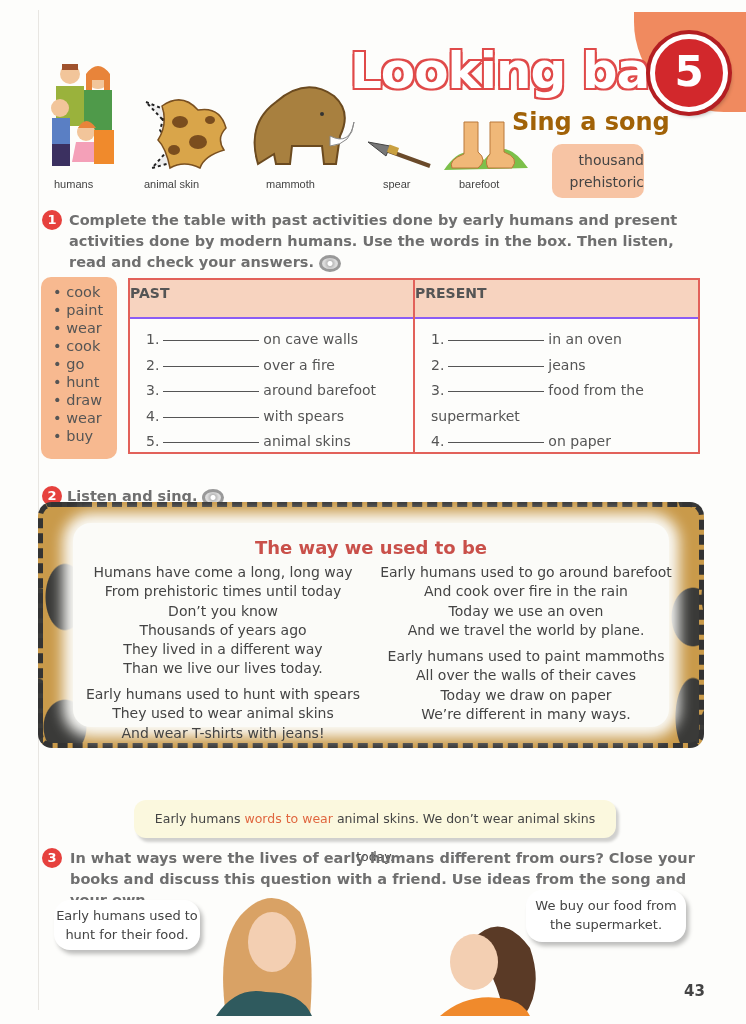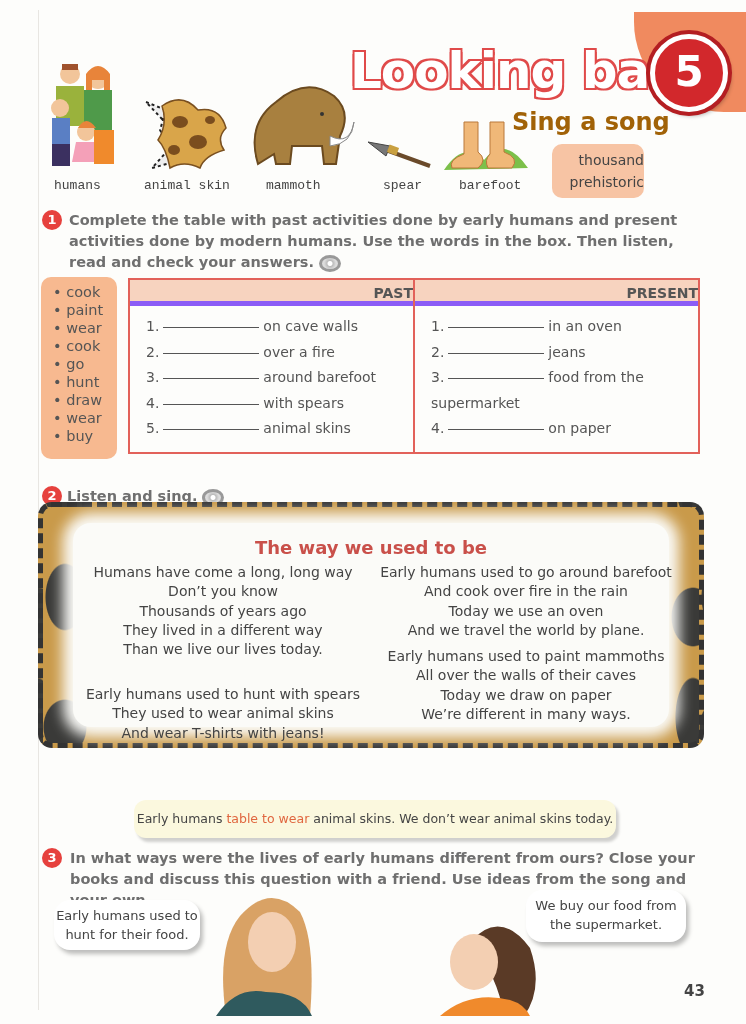--- a/index.html
+++ b/index.html
@@ -5,32 +5,32 @@
   * { box-sizing: border-box; margin: 0; padding: 0; }
   html, body { width: 746px; height: 1024px; background: #fdfdfb; overflow: hidden; }
   body { position: relative; font-family: "DejaVu Sans", sans-serif; color: #444; }
   .page-edge { position: absolute; left: 38px; top: 10px; width: 1px; height: 1000px; background: #e8e6e2; }
   .corner { position: absolute; right: 0; top: 12px; width: 112px; height: 100px; background: #f08a5f; border-bottom-left-radius: 90px; }
   .title { position: absolute; left: 350px; top: 42px; font-family: "DejaVu Sans", sans-serif; font-weight: bold; font-size: 50px; color: #fff; letter-spacing: -1px;
     -webkit-text-stroke: 3px #e04a4a; paint-order: stroke fill; text-shadow: 0 0 0 #e04a4a, 2px 2px 0 #e04a4a, -2px -2px 0 #e04a4a, 2px -2px 0 #e04a4a, -2px 2px 0 #e04a4a; }
   .unit-badge { position: absolute; left: 650px; top: 34px; width: 78px; height: 78px; border-radius: 50%; background: #d2282c; border: 5px solid #fff; box-shadow: 0 0 0 4px #b41e22, 3px 4px 4px rgba(0,0,0,.3); color: #fff; font-weight: bold; font-size: 42px; text-align: center; line-height: 66px; }
   .subtitle { position: absolute; left: 512px; top: 108px; font-weight: bold; font-size: 24px; color: #a16207; }
   .pic { position: absolute; top: 60px; }
-  .pic-label { position: absolute; top: 178px; font-size: 13px; color: #444; font-family: Liberation Mono, monospace; }
+  .pic-label { position: absolute; top: 178px; font-size: 11px; color: #444; font-family: Liberation Sans, sans-serif; }
   .word-box-top { position: absolute; left: 552px; top: 144px; width: 92px; height: 54px; background: #f7c4a4; border-radius: 10px; text-align: right; font-size: 14px; line-height: 22px; padding-top: 5px; color: #444; }
   .ex-num { display: inline-block; width: 20px; height: 20px; border-radius: 50%; background: #e6413d; color: #fff; font-weight: bold; font-size: 13px; text-align: center; line-height: 20px; vertical-align: top; }
   .instr { position: absolute; font-weight: bold; font-size: 14.5px; line-height: 21px; color: #6f6f6f; }
   .cd-icon { display: inline-block; width: 22px; height: 17px; border-radius: 50%; border: 3px solid #999; background: radial-gradient(circle, #fff 2px, #bbb 3px, #ddd 6px); vertical-align: middle; }
   .word-list { position: absolute; left: 41px; top: 277px; width: 76px; height: 182px; background: #f7b990; border-radius: 10px; padding: 6px 0 0 12px; }
   .word-list div { font-size: 14.5px; line-height: 18px; color: #555; }
   .word-list div::before { content: "• "; }
   .table { position: absolute; left: 128px; top: 278px; width: 572px; height: 176px; border: 2px solid #e2615a; display: flex; }
   .col { flex: 1; position: relative; }
   .col + .col { border-left: 2px solid #e2615a; }
-  .col-head { height: 26px; background: #f7d3bf; border-bottom: 5px solid #8b5cf6; text-align: right; font-weight: bold; font-size: 14px; line-height: 26px; color: #555; }
+  .col-head { height: 39px; background: #f7d3bf; border-bottom: 2px solid #8b5cf6; text-align: left; font-weight: bold; font-size: 14px; line-height: 26px; color: #555; }
   .row { font-size: 14px; line-height: 25.5px; color: #555; padding-left: 16px; }
   .row .blank { display: inline-block; width: 96px; border-bottom: 1.3px solid #555; margin: 0 4px 0 4px; vertical-align: 3px; }
   .song { position: absolute; left: 38px; top: 502px; width: 666px; height: 246px; border-radius: 14px; background: #c99a4a;
     background-image: radial-gradient(ellipse 20px 34px at 22px 90px, #3a3a38 95%, transparent 100%), radial-gradient(ellipse 22px 30px at 650px 110px, #3a3a38 95%, transparent 100%), radial-gradient(ellipse 18px 40px at 650px 210px, #3a3a38 95%, transparent 100%), radial-gradient(ellipse 30px 14px at 300px 270px, #3a3a38 95%, transparent 100%), radial-gradient(ellipse 30px 14px at 500px 274px, #3a3a38 95%, transparent 100%), radial-gradient(ellipse 22px 28px at 22px 220px, #3a3a38 95%, transparent 100%);
     border: 5px dashed #333; }
   .song-inner { position: absolute; left: 30px; top: 16px; right: 30px; bottom: 16px; background: #fbfbf8; border-radius: 18px; box-shadow: 0 0 14px 10px #fbfbf8; }
   .song-title { position: absolute; left: 0; right: 0; top: 14px; text-align: center; font-weight: bold; font-size: 18px; color: #c9504a; font-family: "DejaVu Sans", sans-serif; }
   .verse { position: absolute; text-align: center; font-size: 14px; line-height: 19.3px; color: #444; }
   .grammar { position: absolute; left: 134px; top: 800px; width: 482px; height: 38px; background: #fbf8de; border-radius: 12px; box-shadow: 3px 4px 3px rgba(0,0,0,.18); text-align: center; font-size: 12.5px; line-height: 38px; color: #444; }
   .grammar .hl { color: #e0663f; }
@@ -141,20 +141,21 @@
   <span class="ex-num">2</span>
   <span>Listen and sing.</span>
   <span class="cd-icon"></span>
 </div>
 
 <div class="song">
   <div class="song-inner">
     <div class="song-title">The way we used to be</div>
     <div class="verse" style="left:0;width:300px;top:40px;">
       <div>Humans have come a long, long way</div>
+      <div>From prehistoric times until today</div>
       <div>Don’t you know</div>
       <div>Thousands of years ago</div>
       <div>They lived in a different way</div>
       <div>Than we live our lives today.</div>
     </div>
     <div class="verse" style="left:0;width:300px;top:162px;">
       <div>Early humans used to hunt with spears</div>
       <div>They used to wear animal skins</div>
       <div>And wear T-shirts with jeans!</div>
     </div>
@@ -167,21 +168,21 @@
     <div class="verse" style="left:300px;width:306px;top:124px;">
       <div>Early humans used to paint mammoths</div>
       <div>All over the walls of their caves</div>
       <div>Today we draw on paper</div>
       <div>We’re different in many ways.</div>
     </div>
   </div>
 </div>
 
 <div class="grammar">
-  <span>Early humans </span><span class="hl">table to wear</span><span> animal skins. We don’t wear animal skins today.</span>
+  <span>Early humans </span><span class="hl">words to wear</span><span> animal skins. We don’t wear animal skins today.</span>
 </div>
 
 <div class="instr" style="left:42px;top:848px;width:670px;">
   <span class="ex-num">3</span>
   <span style="position:absolute;left:28px;top:0;width:640px">In what ways were the lives of early humans different from ours? Close your books and discuss this question with a friend. Use ideas from the song and your own.</span>
 </div>
 
 <div class="bubble" style="left:54px;top:900px;width:146px;height:50px;">
   <div>Early humans used to</div>
   <div>hunt for their food.</div>

